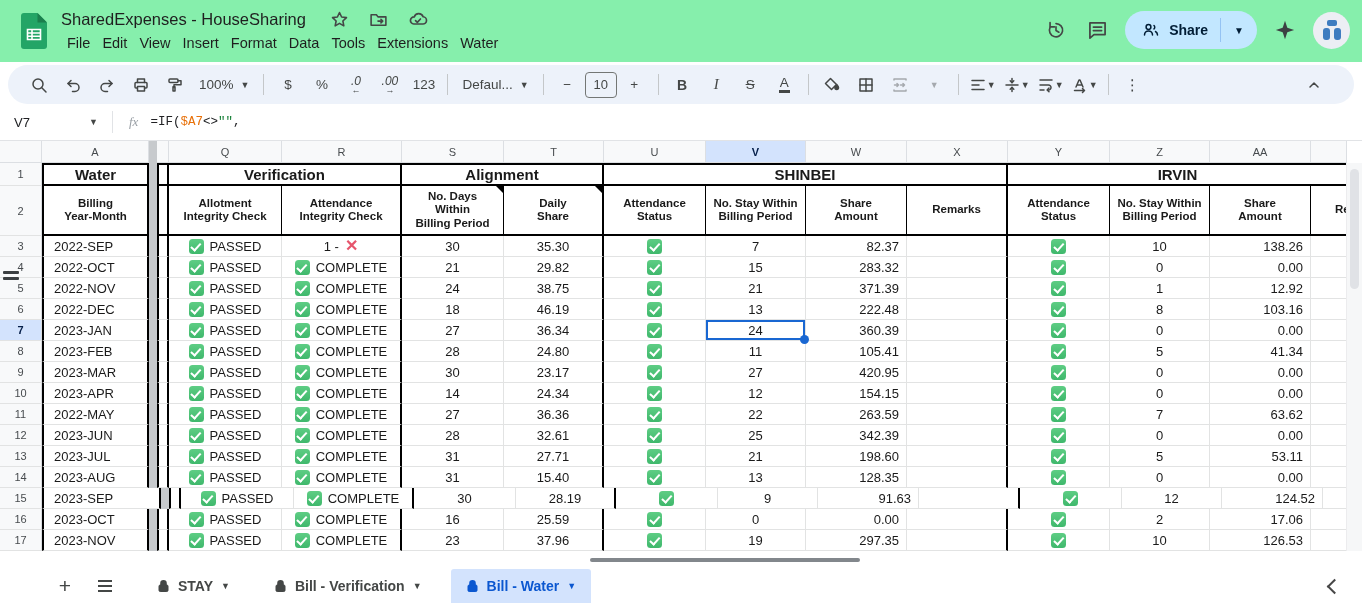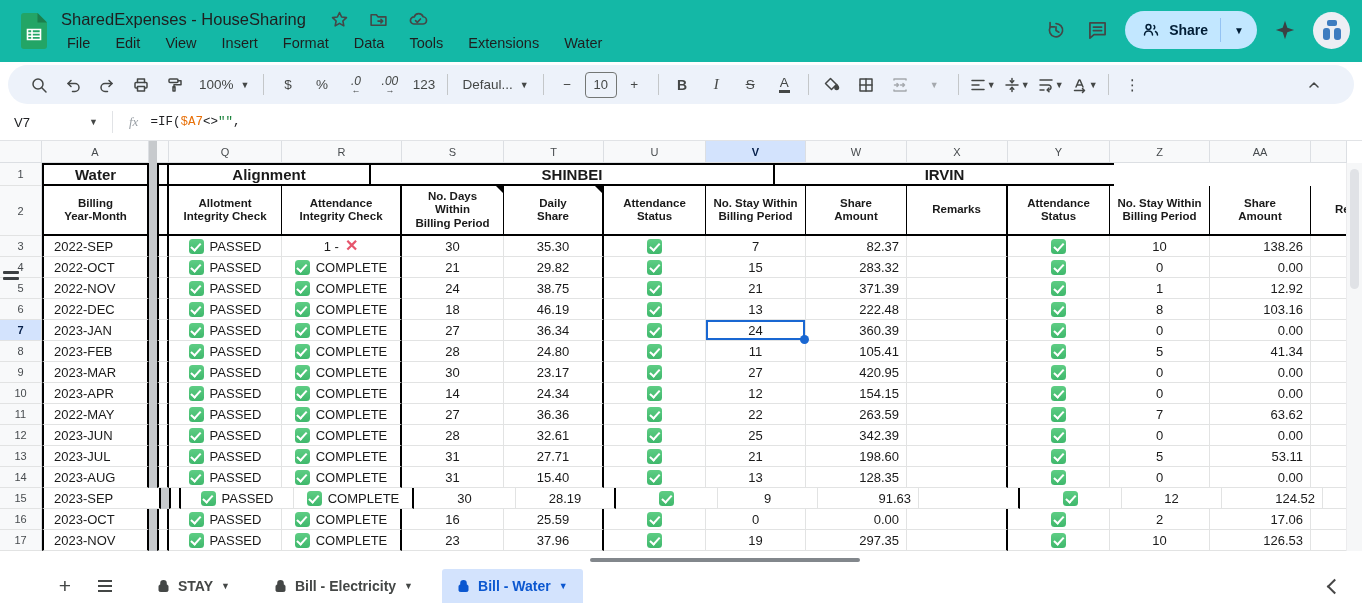--- a/index.html
+++ b/index.html
@@ -2,27 +2,27 @@
 <html><head>
 <meta charset="utf-8">
 <style>
   html,body{margin:0;padding:0;}
   body{width:1362px;height:605px;overflow:hidden;background:#fff;
        font-family:"Liberation Sans",sans-serif;color:#202124;position:relative;}
   svg{display:block}
   .ic{stroke:#444746;fill:none;stroke-width:1.5;stroke-linecap:round;stroke-linejoin:round}
 
   
-  .topbar{position:relative;height:62px;background:#14b8a6;}
+  .topbar{position:relative;height:62px;background:#86efac;}
   .logo{position:absolute;left:21px;top:13px;cursor:pointer}
   .title-block{position:absolute;left:61px;top:7px}
   .title-row{display:flex;align-items:center;gap:15px;height:24px}
   .doc-title{font-size:16.5px;color:#1f1f1f}
   .title-ics{display:flex;gap:13px;align-items:center;margin-left:6px}
-  .menubar{display:flex;gap:13px;margin-top:3px}
+  .menubar{display:flex;margin-top:3px}
   .menu-item{font-size:14.5px;color:#1f1f1f;padding:1px 6px;border-radius:6px;cursor:pointer}
   .tb-right{position:absolute;right:12px;top:11px;display:flex;align-items:center;gap:15px}
   .iconbtn{width:26px;height:26px;display:flex;align-items:center;justify-content:center;cursor:pointer}
   .share-pill{display:flex;align-items:center;height:38px;border-radius:19px;background:#c2e7ff;color:#001d35;cursor:pointer}
   .share-main{display:flex;align-items:center;gap:9px;padding:0 12px 0 17px;height:24px;border-right:1px solid rgba(11,87,208,.25)}
   .share-label{font-size:14px;font-weight:700}
   .share-caret{padding:0 13px;font-size:10px;color:#001d35}
   .avatar{width:37px;height:37px;border-radius:50%;background:#eceef4;display:flex;align-items:center;justify-content:center;cursor:pointer}
 
   
@@ -349,20 +349,21 @@
       <div class="c hb" style="width: 102px; height: 22px;">Y</div>
       <div class="c hb" style="width: 100px; height: 22px;">Z</div>
       <div class="c hb" style="width: 101px; height: 22px;">AA</div>
       <div class="c hb" style="width: 36px; height: 22px;"></div>
     </div>
     <div class="grow" style="height: 23px;">
       <div class="c rh" style="width: 42px; height: 23px;">1</div>
       <div class="c sec bL bT bB bR" style="width: 107px; height: 23px;">Water</div>
       <div class="c cgap" style="width: 8px; height: 23px;"></div>
       <div class="c bL bT bB bR" style="width: 12px; height: 23px;"></div>
+      <div class="c sec bT bB bR" style="width: 233px; height: 23px;">Verification</div>
       <div class="c sec bT bB bR" style="width: 202px; height: 23px;">Alignment</div>
       <div class="c sec bT bB bR" style="width: 404px; height: 23px;">SHINBEI</div>
       <div class="c sec bT bB" style="width: 339px; height: 23px;">IRVIN</div>
     </div>
     <div class="grow" style="height: 50px;">
       <div class="c rh" style="width: 42px; height: 50px;">2</div>
       <div class="c hdr bL bB bR" style="width: 107px; height: 50px;">Billing
 Year-Month</div>
       <div class="c cgap" style="width: 8px; height: 50px;"></div>
       <div class="c bL bB bR" style="width: 12px; height: 50px;"></div>
@@ -841,21 +842,21 @@
         <span>STAY</span>
         <span class="caret">▼</span>
       </span>
       <span class="tab">
         <span>
           <svg width="13" height="14" viewBox="0 0 13 14">
             <rect class="lk" x="2" y="6" width="9" height="6.5" rx="1.2"></rect>
             <path class="lk" d="M4 6V4.2a2.5 2.5 0 0 1 5 0V6" fill="none" stroke-width="1.6"></path>
           </svg>
         </span>
-        <span>Bill - Electricity</span>
+        <span>Bill - Verification</span>
         <span class="caret">▼</span>
       </span>
       <span class="tab active">
         <span>
           <svg width="13" height="14" viewBox="0 0 13 14">
             <rect class="lk" x="2" y="6" width="9" height="6.5" rx="1.2"></rect>
             <path class="lk" d="M4 6V4.2a2.5 2.5 0 0 1 5 0V6" fill="none" stroke-width="1.6"></path>
           </svg>
         </span>
         <span>Bill - Water</span>

